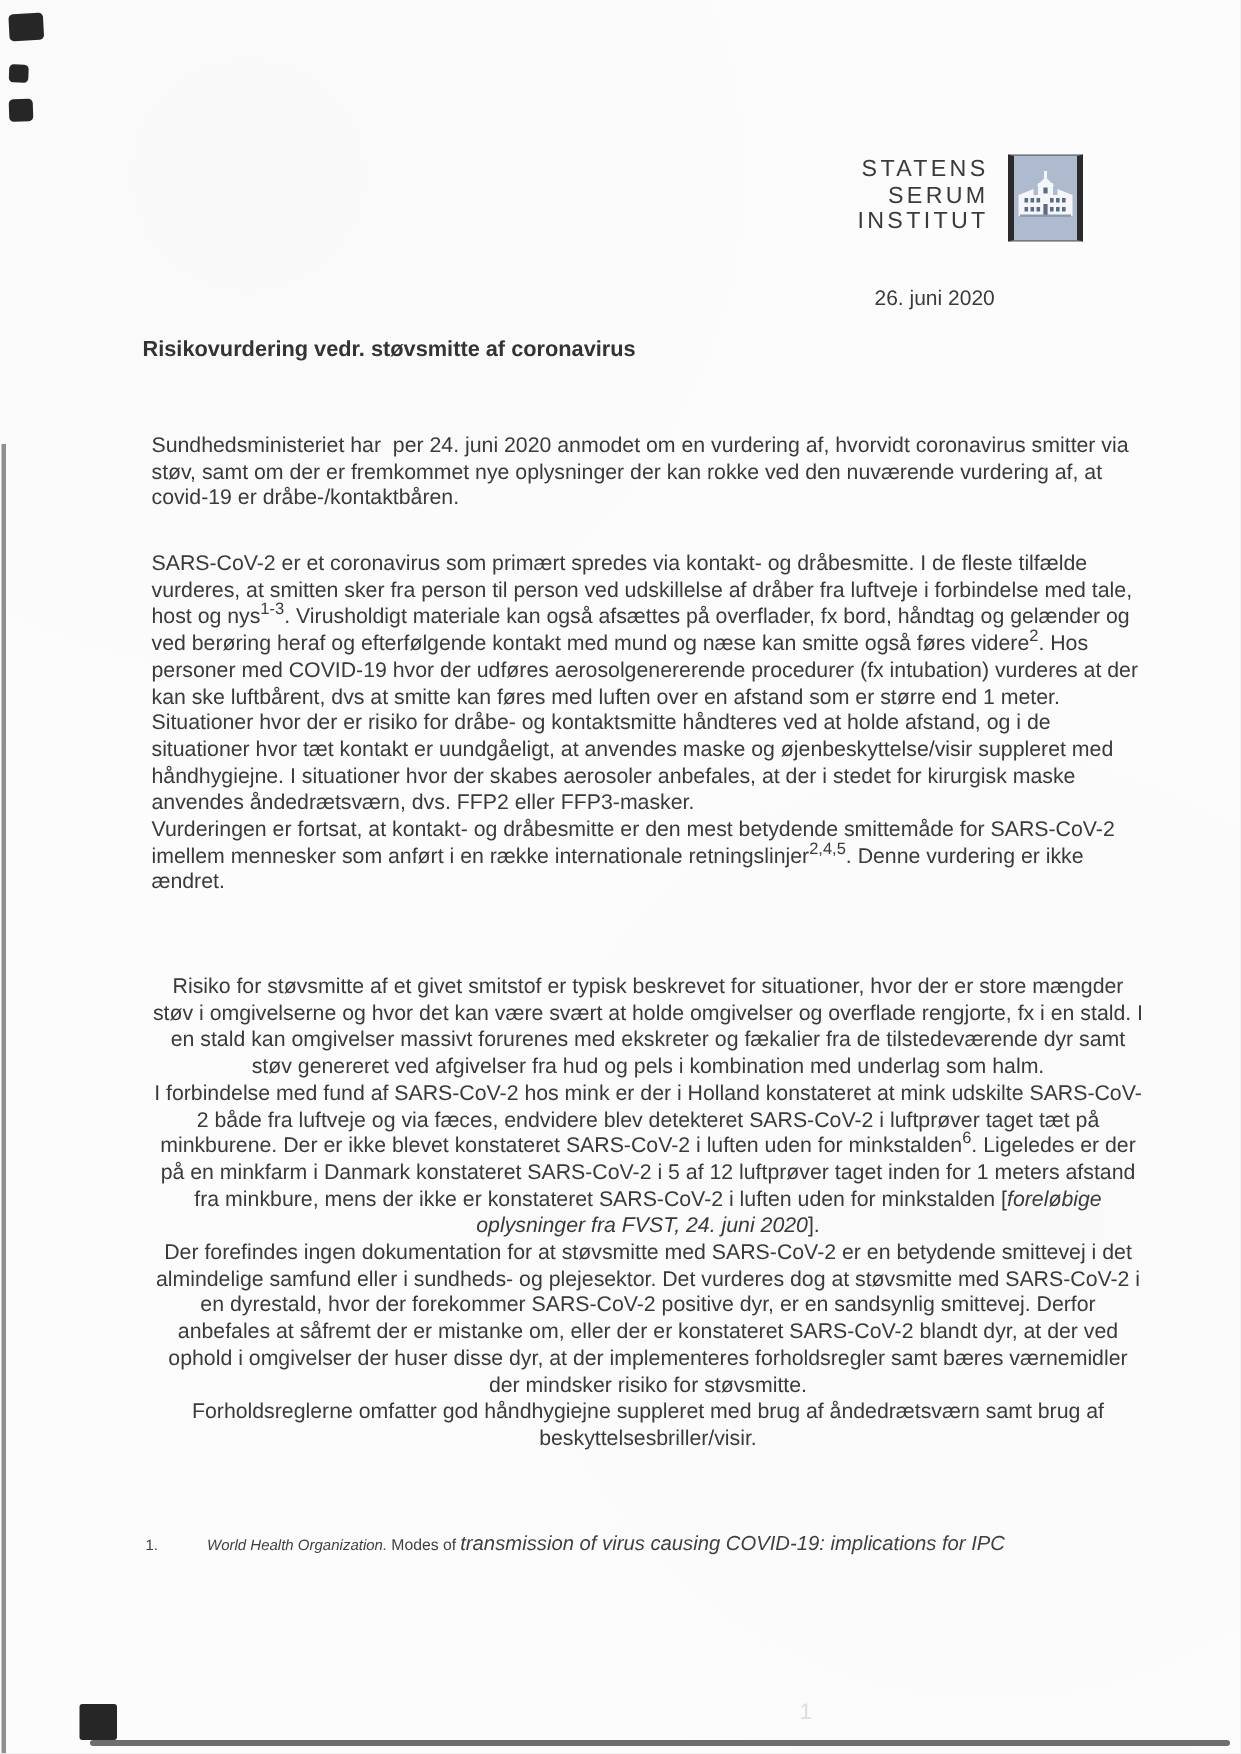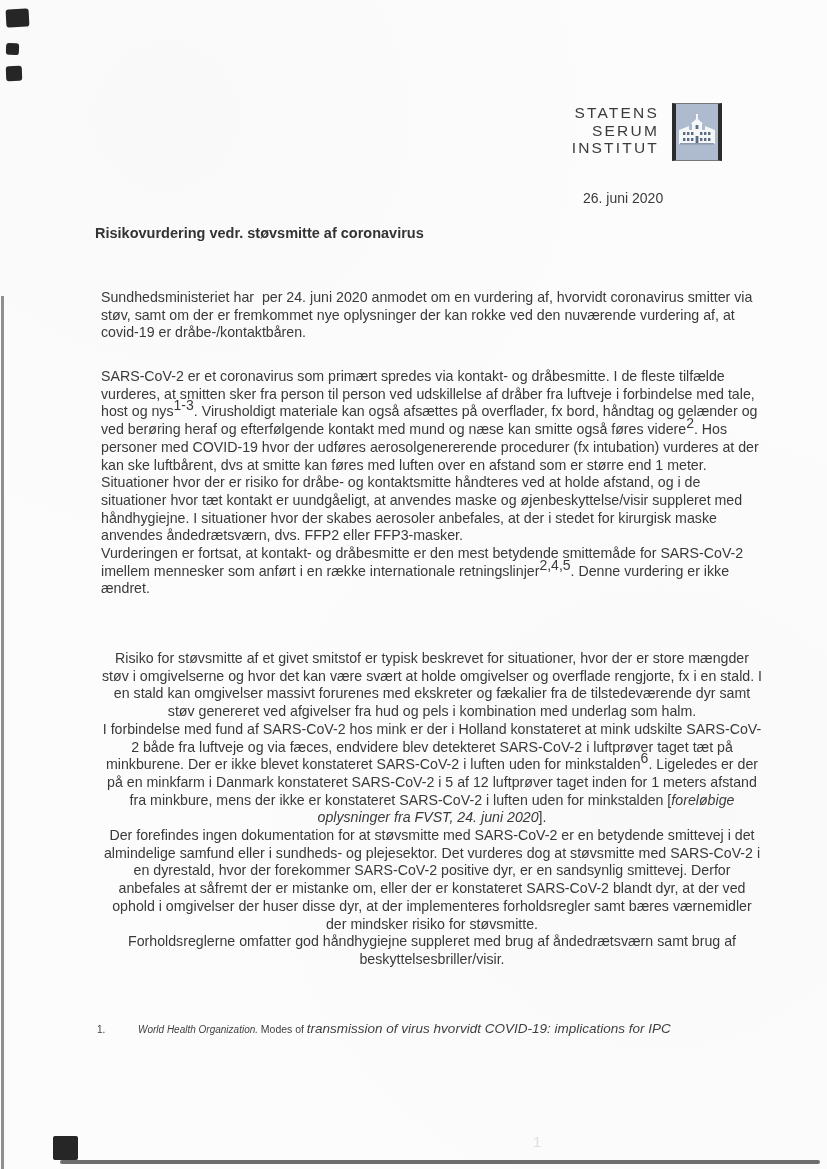--- a/index.html
+++ b/index.html
@@ -50,21 +50,21 @@
   .doc-title{
     position:absolute;left:95px;top:225px;
     font-size:14.5px;font-weight:bold;color:#333;text-align:center;
   }
   .para{
     position:absolute;left:83px;width:662px;
     font-size:14.2px;line-height:17.7px;
     white-space:pre-wrap;
     margin:18px;
   }
-  .para sup{font-size:14px;line-height:0;}
+  .para sup{font-size:11px;line-height:0;}
   .para em{font-style:italic;}
   #p1{top:271px;}
   #p2{top:350px;}
   #p3{top:632px;text-align:center;}
   
   .footnote{
     position:absolute;left:97px;top:1021px;width:640px;
     font-size:10px;color:#3f3f3f;
     white-space:nowrap;
   }
@@ -135,16 +135,16 @@
 
   <div class="doc-title">Risikovurdering vedr. støvsmitte af coronavirus</div>
 
   <p class="para" id="p1">Sundhedsministeriet har  per 24. juni 2020 anmodet om en vurdering af, hvorvidt coronavirus smitter via støv, samt om der er fremkommet nye oplysninger der kan rokke ved den nuværende vurdering af, at covid-19 er dråbe-/kontaktbåren.</p>
   <p class="para" id="p2">SARS-CoV-2 er et coronavirus som primært spredes via kontakt- og dråbesmitte. I de fleste tilfælde vurderes, at smitten sker fra person til person ved udskillelse af dråber fra luftveje i forbindelse med tale, host og nys<sup>1-3</sup>. Virusholdigt materiale kan også afsættes på overflader, fx bord, håndtag og gelænder og ved berøring heraf og efterfølgende kontakt med mund og næse kan smitte også føres videre<sup>2</sup>. Hos personer med COVID-19 hvor der udføres aerosolgenererende procedurer (fx intubation) vurderes at der kan ske luftbårent, dvs at smitte kan føres med luften over en afstand som er større end 1 meter.<br>Situationer hvor der er risiko for dråbe- og kontaktsmitte håndteres ved at holde afstand, og i de situationer hvor tæt kontakt er uundgåeligt, at anvendes maske og øjenbeskyttelse/visir suppleret med håndhygiejne. I situationer hvor der skabes aerosoler anbefales, at der i stedet for kirurgisk maske anvendes åndedrætsværn, dvs. FFP2 eller FFP3-masker.<br>Vurderingen er fortsat, at kontakt- og dråbesmitte er den mest betydende smittemåde for SARS-CoV-2 imellem mennesker som anført i en række internationale retningslinjer<sup>2,4,5</sup>. Denne vurdering er ikke ændret.</p>
   <p class="para" id="p3">Risiko for støvsmitte af et givet smitstof er typisk beskrevet for situationer, hvor der er store mængder støv i omgivelserne og hvor det kan være svært at holde omgivelser og overflade rengjorte, fx i en stald. I en stald kan omgivelser massivt forurenes med ekskreter og fækalier fra de tilstedeværende dyr samt støv genereret ved afgivelser fra hud og pels i kombination med underlag som halm.<br>I forbindelse med fund af SARS-CoV-2 hos mink er der i Holland konstateret at mink udskilte SARS-CoV-2 både fra luftveje og via fæces, endvidere blev detekteret SARS-CoV-2 i luftprøver taget tæt på minkburene. Der er ikke blevet konstateret SARS-CoV-2 i luften uden for minkstalden<sup>6</sup>. Ligeledes er der på en minkfarm i Danmark konstateret SARS-CoV-2 i 5 af 12 luftprøver taget inden for 1 meters afstand fra minkbure, mens der ikke er konstateret SARS-CoV-2 i luften uden for minkstalden [<em>foreløbige oplysninger fra FVST, 24. juni 2020</em>].<br>Der forefindes ingen dokumentation for at støvsmitte med SARS-CoV-2 er en betydende smittevej i det almindelige samfund eller i sundheds- og plejesektor. Det vurderes dog at støvsmitte med SARS-CoV-2 i en dyrestald, hvor der forekommer SARS-CoV-2 positive dyr, er en sandsynlig smittevej. Derfor anbefales at såfremt der er mistanke om, eller der er konstateret SARS-CoV-2 blandt dyr, at der ved ophold i omgivelser der huser disse dyr, at der implementeres forholdsregler samt bæres værnemidler der mindsker risiko for støvsmitte.<br>Forholdsreglerne omfatter god håndhygiejne suppleret med brug af åndedrætsværn samt brug af beskyttelsesbriller/visir.</p>
 
   <div class="footnote">
     <span class="fn-num">1.</span><span class="fn-src">World Health Organization.</span>
     <span class="fn-lead">Modes of</span>
-    <span class="fn-rest">transmission of virus hvorvidt COVID-19: implications for IPC</span>
+    <span class="fn-rest">transmission of virus causing COVID-19: implications for IPC</span>
   </div>
 
 </div>
 
 </body></html>

